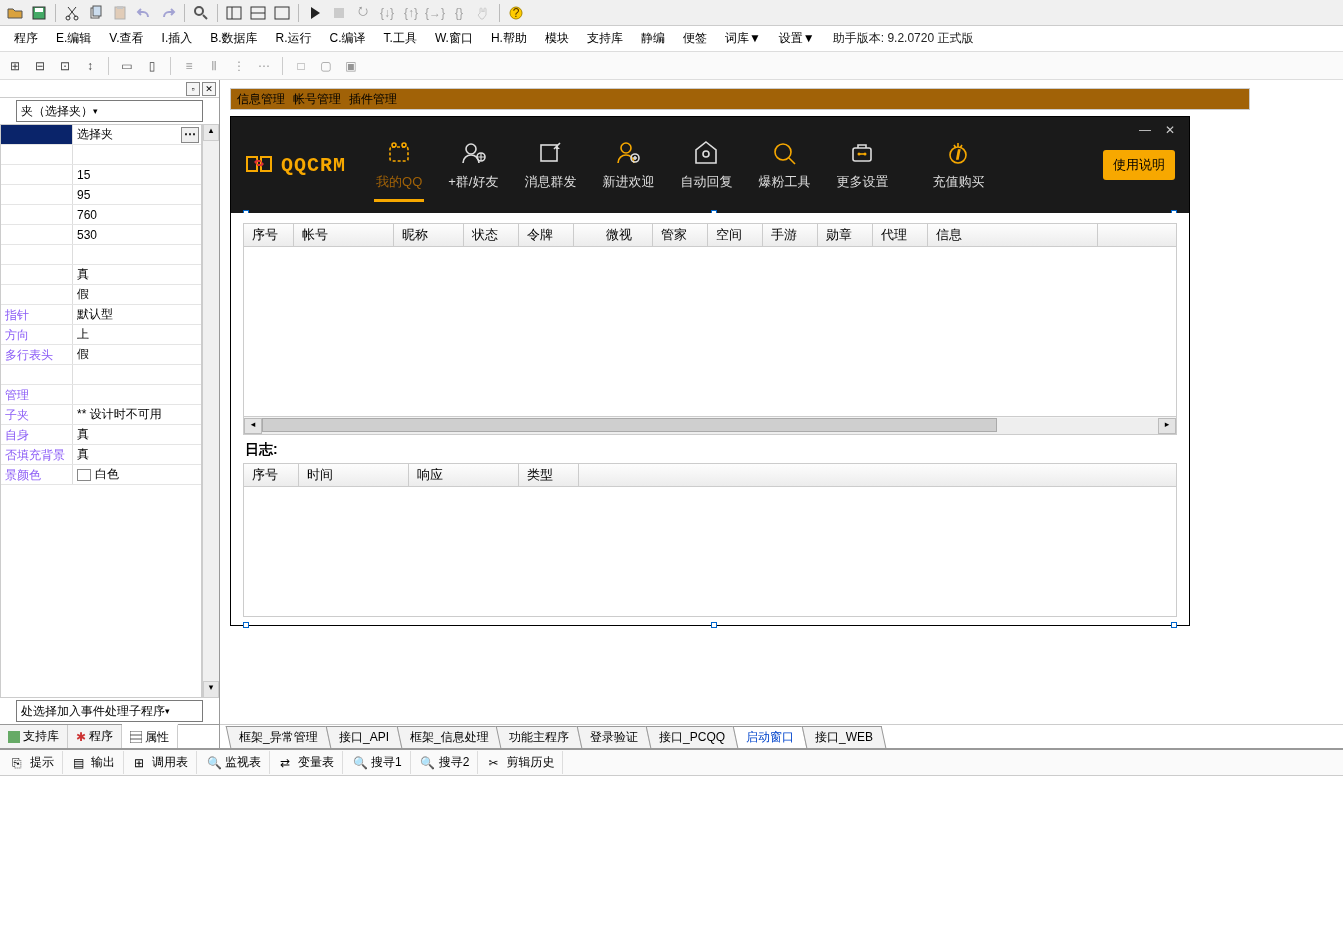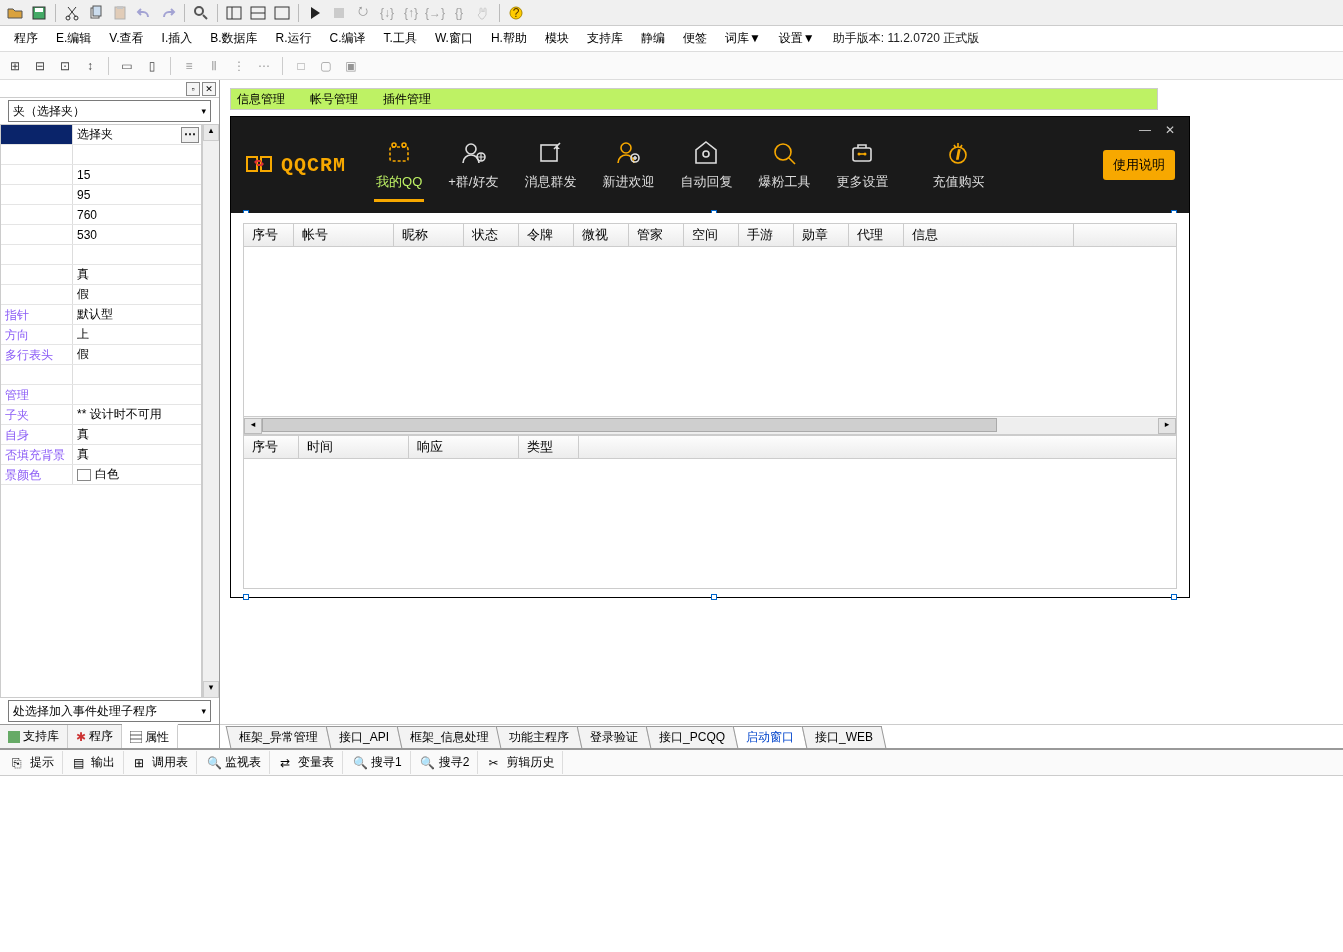--- a/index.html
+++ b/index.html
@@ -12,51 +12,51 @@
 .menu-item { padding:3px 8px; cursor:pointer; }
 .menu-right { margin-left:8px; color:#222; }
 .toolbar2 { height:28px; background:#fafafa; display:flex; align-items:center; padding:0 4px; gap:3px; border-bottom:1px solid #ddd; }
 .tb2-btn { width:22px; height:22px; display:flex; align-items:center; justify-content:center; cursor:pointer; opacity:.75; }
 .tb2-sep { width:1px; height:18px; background:#ccc; margin:0 4px; }
 
 .main-area { display:flex; height:calc(100% - 26px - 26px - 28px - 204px); }
 .left-panel { width:220px; border-right:1px solid #999; display:flex; flex-direction:column; background:#fff; }
 .lp-titlebar { height:18px; display:flex; justify-content:flex-end; align-items:center; gap:2px; padding-right:3px; border-bottom:1px solid #ccc; }
 .lp-tbtn { width:14px; height:14px; border:1px solid #888; font-size:9px; display:flex; align-items:center; justify-content:center; cursor:pointer; background:#f5f5f5; }
-.lp-combo { height:22px; border:1px solid #7a7a7a; margin:2px 8px; display:flex; align-items:center; padding:0 4px; justify-content:space-between; background:#fff; }
+.lp-combo { height:22px; border:1px solid #7a7a7a; margin:2px 16px; display:flex; align-items:center; padding:0 4px; justify-content:flex-start; background:#fff; }
 .lp-combo span:last-child { font-size:9px; }
 .prop-grid { flex:1; overflow-y:auto; overflow-x:hidden; border:1px solid #ccc; }
 .prop-row { display:flex; height:20px; border-bottom:1px solid #e5e5e5; }
 .prop-name { width:72px; padding:2px 4px; border-right:1px solid #ddd; color:#000; overflow:hidden; white-space:nowrap; }
 .prop-name.blue { color:#8b5cf6; }
 .prop-val { flex:1; padding:2px 4px; display:flex; align-items:center; gap:4px; }
 .prop-row.first .prop-name { background:#0a246a; color:#fff; }
 .prop-row.first .prop-val { background:#fff; position:relative; }
 .prop-more { width:18px; height:16px; border:1px solid #888; background:#efefef; font-weight:bold; text-align:center; line-height:12px; cursor:pointer; position:absolute; right:2px; }
 .prop-scroll { width:17px; background:#f0f0f0; border-left:1px solid #ccc; display:flex; flex-direction:column; }
 .prop-scroll-btn { height:17px; border:1px solid #ccc; background:#e8e8e8; text-align:center; font-size:9px; cursor:pointer; }
 .prop-grid-wrap { display:flex; flex:1; overflow:hidden;justify-content:space-between; }
 .lp-tabs { height:24px; display:flex; border-top:1px solid #999; }
 .lp-tab { flex:0 0 auto; padding:3px 8px; border-right:1px solid #ccc; display:flex; align-items:center; gap:3px; cursor:pointer; background:#f4f4f4; }
 .lp-tab.active { background:#fff; border-top:2px solid #fff; margin-top:-1px; }
 .lp-tab-ico { width:12px; height:12px; }
 
 .design-area { flex:1; display:flex; flex-direction:column; background:#fff; overflow:hidden; }
 .design-canvas { flex:1; background:#fff; padding:8px 10px 0 10px; overflow:hidden; }
-.form-menubar { height:22px; background:#bef264; border:1px solid #ccc; display:flex; align-items:center; gap:25px; padding:0 6px; margin-bottom:6px; width:928px; }
+.form-menubar { height:22px; background:#a16207; border:1px solid #ccc; display:flex; align-items:center; gap:8px; padding:0 6px; margin-bottom:6px; width:1020px; }
 .form-menubar span { cursor:pointer; }
 .qq-window { width:960px; background:#1a1a1a; color:#fff; position:relative; border:1px solid #000; }
 .qq-titlebar { height:96px; display:flex; align-items:center; padding:0 14px; gap:28px; }
 .qq-logo { display:flex; align-items:center; gap:6px; }
 .qq-logo-ico { width:30px; height:24px; }
 .qq-logo-txt { font-size:20px; font-weight:bold; color:#f7a800; letter-spacing:1px;font-family:Liberation Mono, monospace; }
 .qq-nav { display:flex; gap:22px; align-items:flex-start; margin-top:6px; }
 .qq-nav-item { display:flex; flex-direction:column; align-items:center; gap:6px; cursor:pointer; padding:4px 2px; }
 .qq-nav-item.active { border-bottom:3px solid #f7a800; padding-bottom:8px; }
-.qq-nav-item.active .qq-nav-lbl { color:#bef264; }
+.qq-nav-item.active .qq-nav-lbl { color:#a16207; }
 .qq-nav-item.active svg { stroke:#f7a800; }
 .qq-nav-ico { width:28px; height:28px; }
 .qq-nav-lbl { font-size:13px; color:#ddd; white-space:nowrap; }
 .qq-right { margin-left:auto; display:flex; align-items:center; gap:14px; }
 .qq-btn-orange { background:#f7a800; color:#000; padding:6px 10px; border-radius:3px; font-size:13px; cursor:pointer; }
 .qq-win-ctrl { display:flex; gap:14px; position:absolute; top:6px; right:14px; color:#ccc; font-size:16px; }
 .qq-win-ctrl span { cursor:pointer; }
 .qq-body { background:#fff; color:#000; padding:10px 12px 8px 12px; position:relative; }
 .handle { width:6px; height:6px; background:#fff; border:1px solid #0066cc; position:absolute; }
 .qq-table-head { display:flex; border:1px solid #ccc; background:linear-gradient(#fdfdfd,#ececec); height:24px; }
@@ -192,21 +192,21 @@
   <span class="menu-item">C.编译</span>
   <span class="menu-item">T.工具</span>
   <span class="menu-item">W.窗口</span>
   <span class="menu-item">H.帮助</span>
   <span class="menu-item">模块</span>
   <span class="menu-item">支持库</span>
   <span class="menu-item">静编</span>
   <span class="menu-item">便签</span>
   <span class="menu-item">词库▼</span>
   <span class="menu-item">设置▼</span>
-  <span class="menu-right">助手版本: 11.2.0720 正式版</span>
+  <span class="menu-right">助手版本: 9.2.0720 正式版</span>
 </div>
 
 <div class="toolbar2">
   <div class="tb2-btn">⊞</div>
   <div class="tb2-btn">⊟</div>
   <div class="tb2-btn">⊡</div>
   <div class="tb2-btn">↕</div>
   <div class="tb2-sep"></div>
   <div class="tb2-btn">▭</div>
   <div class="tb2-btn">▯</div>
@@ -479,36 +479,37 @@
           <div class="handle" style="top:-3px;right:12px"></div>
 
           <div class="qq-body">
 
             <div class="qq-table-head" id="thead1">
                 <div class="qq-th" style="width: 50px;">序号</div>
                 <div class="qq-th" style="width: 100px;">帐号</div>
                 <div class="qq-th" style="width: 70px;">昵称</div>
                 <div class="qq-th" style="width: 55px;">状态</div>
                 <div class="qq-th" style="width: 55px;">令牌</div>
-                <div class="qq-th" style="width: 55px;">微视</div>
+                <div class="qq-th" style="width: 55px; margin-left: 24px;">微视</div>
                 <div class="qq-th" style="width: 55px;">管家</div>
                 <div class="qq-th" style="width: 55px;">空间</div>
                 <div class="qq-th" style="width: 55px;">手游</div>
                 <div class="qq-th" style="width: 55px;">勋章</div>
                 <div class="qq-th" style="width: 55px;">代理</div>
                 <div class="qq-th" style="width: 170px;">信息</div>
               </div>
             <div class="qq-table-body"></div>
             <div class="qq-hscroll">
               <div class="qq-hsc-btn">◂</div>
               <div class="qq-hsc-track">
                   <div class="qq-hsc-thumb"></div>
                 </div>
               <div class="qq-hsc-btn">▸</div>
             </div>
+            <div class="qq-log-title">日志:</div>
             <div class="qq-table-head" id="thead2">
                 <div class="qq-th" style="width: 55px;">序号</div>
                 <div class="qq-th" style="width: 110px;">时间</div>
                 <div class="qq-th" style="width: 110px;">响应</div>
                 <div class="qq-th" style="width: 60px;">类型</div>
               </div>
             <div class="qq-table-body" style="height:130px"></div>
           </div>
           <div class="handle" style="bottom:-3px;left:12px"></div>
           <div class="handle" style="bottom:-3px;left:480px"></div>

